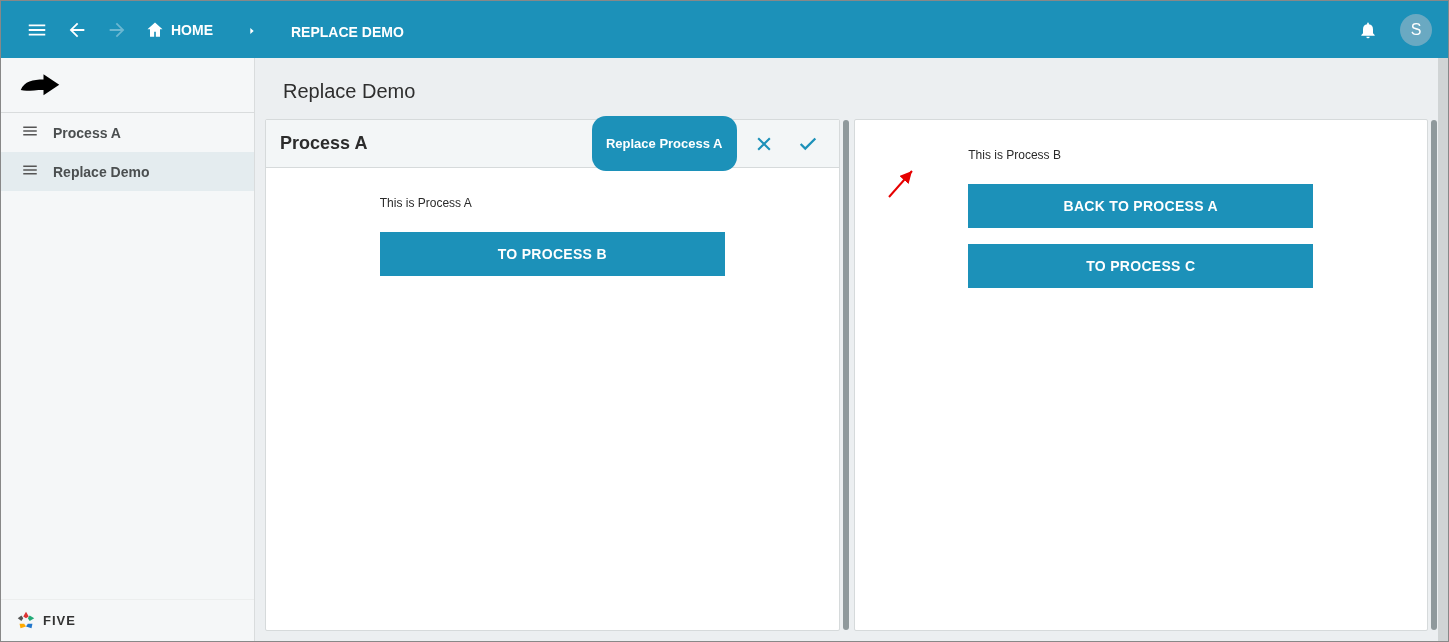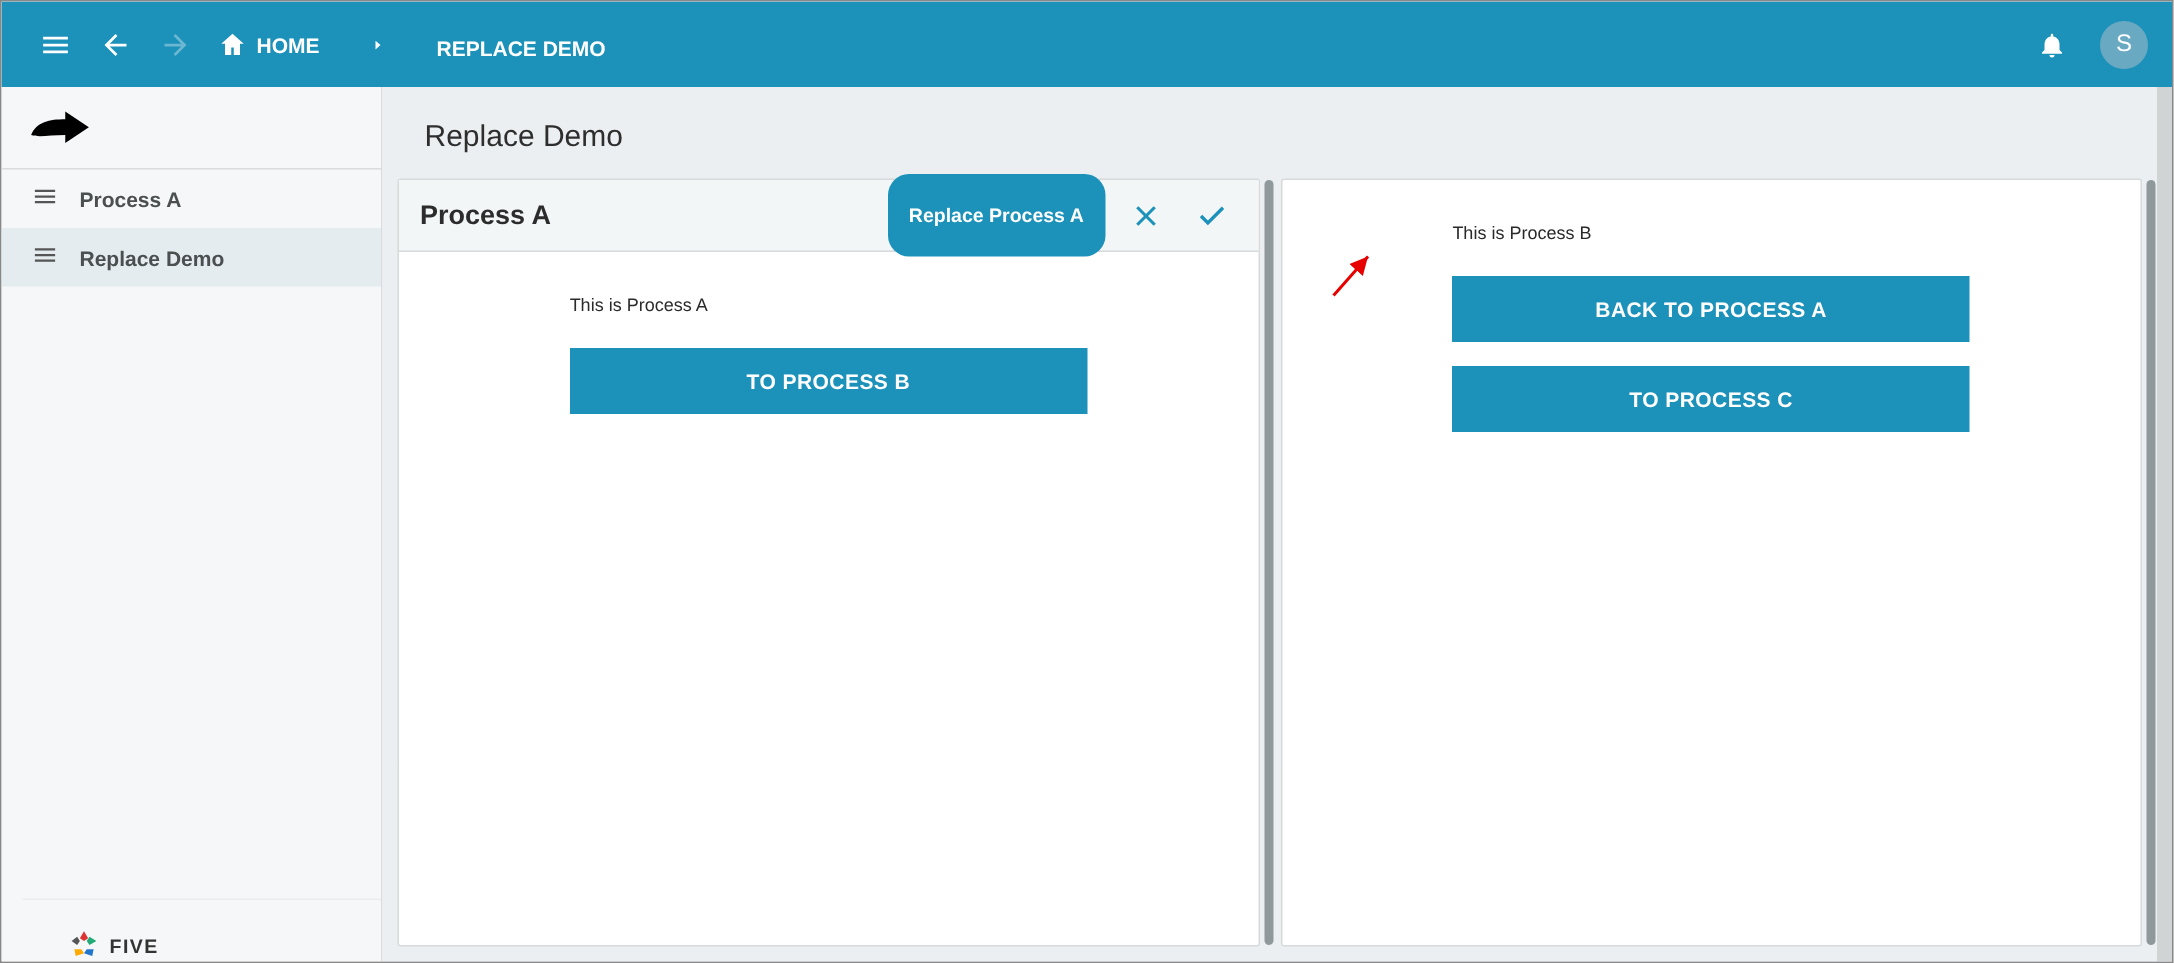--- a/index.html
+++ b/index.html
@@ -46,21 +46,21 @@
   }
   .sidebar-header svg { fill:#000; }
   .sidebar-list { flex:1; overflow:auto; }
   .sidebar-item {
     height:39px; display:flex; align-items:center; gap:14px; padding:0 20px;
     color:#4b4f50; font-size:14px; font-weight:600; cursor:pointer;
   }
   .sidebar-item.active { background:#e4ecef; }
   .sidebar-item .menu-icon svg { fill:#555; }
   .sidebar-footer {
-    height:42px; border-top:1px solid #eceeee; display:flex; align-items:flex-end; padding-left:30px;margin-left:14px;
+    height:42px; border-top:1px solid #eceeee; display:flex; align-items:center; padding-left:14px;
   }
   .five-logo { display:flex; align-items:center; gap:6px; font-size:13px; font-weight:700; letter-spacing:1px; color:#333; }
   .five-mark { width:22px; height:22px; }
 
   
   .main { flex:1; background:#eceff1; padding:0; display:flex; flex-direction:column; min-width:0; }
   .page-title {
     padding:22px 28px 16px; font-size:20px; color:#2e2e2e; font-weight:500;
   }
   .panels { flex:1; display:flex; gap:14px; padding:0 10px 10px 10px; min-height:0; }

